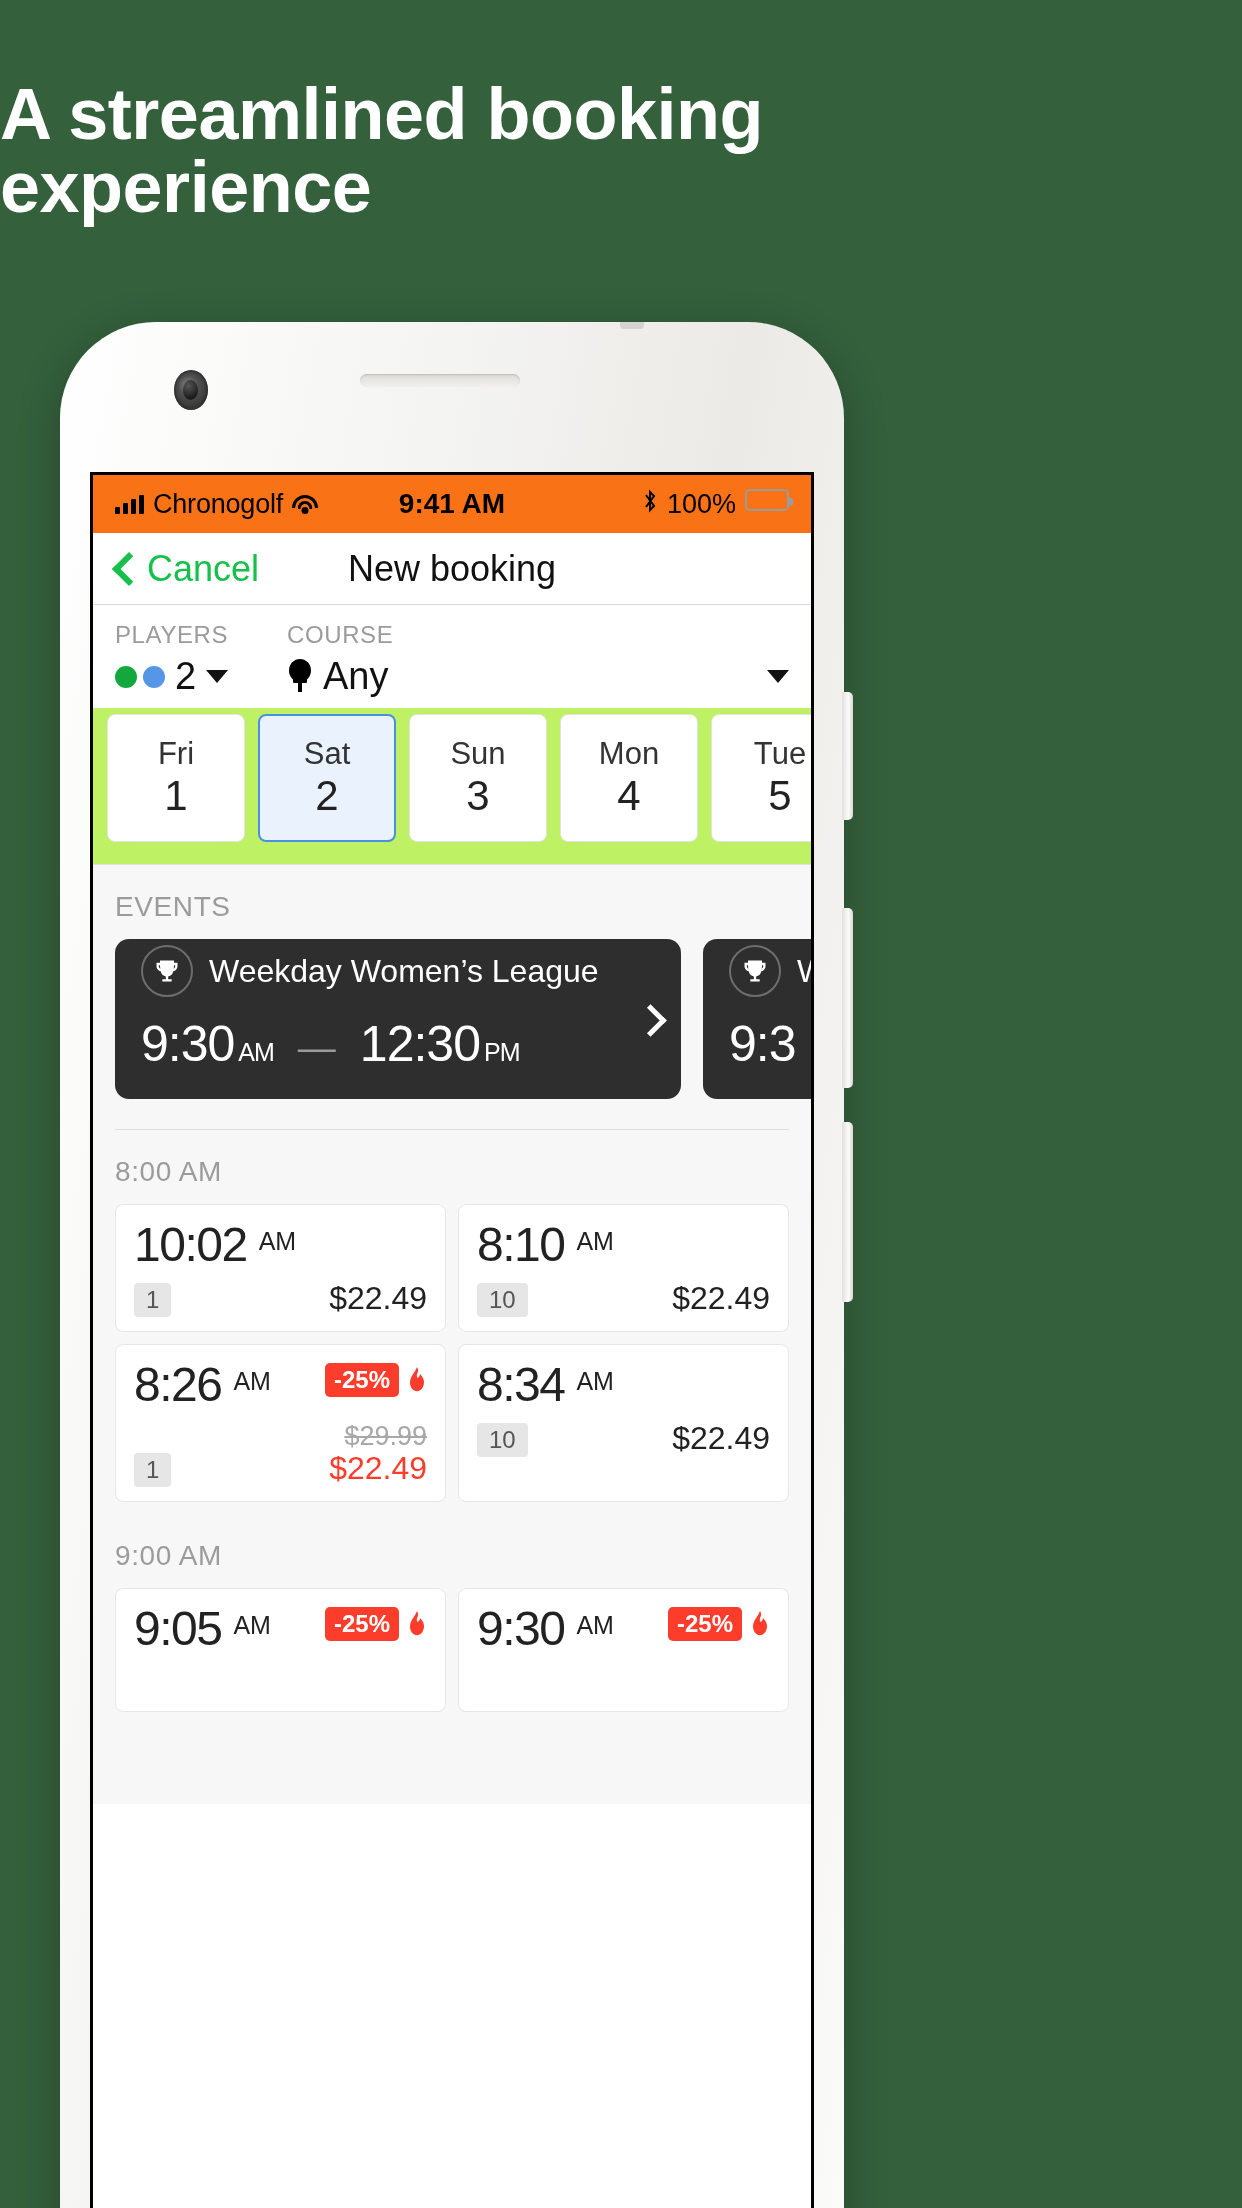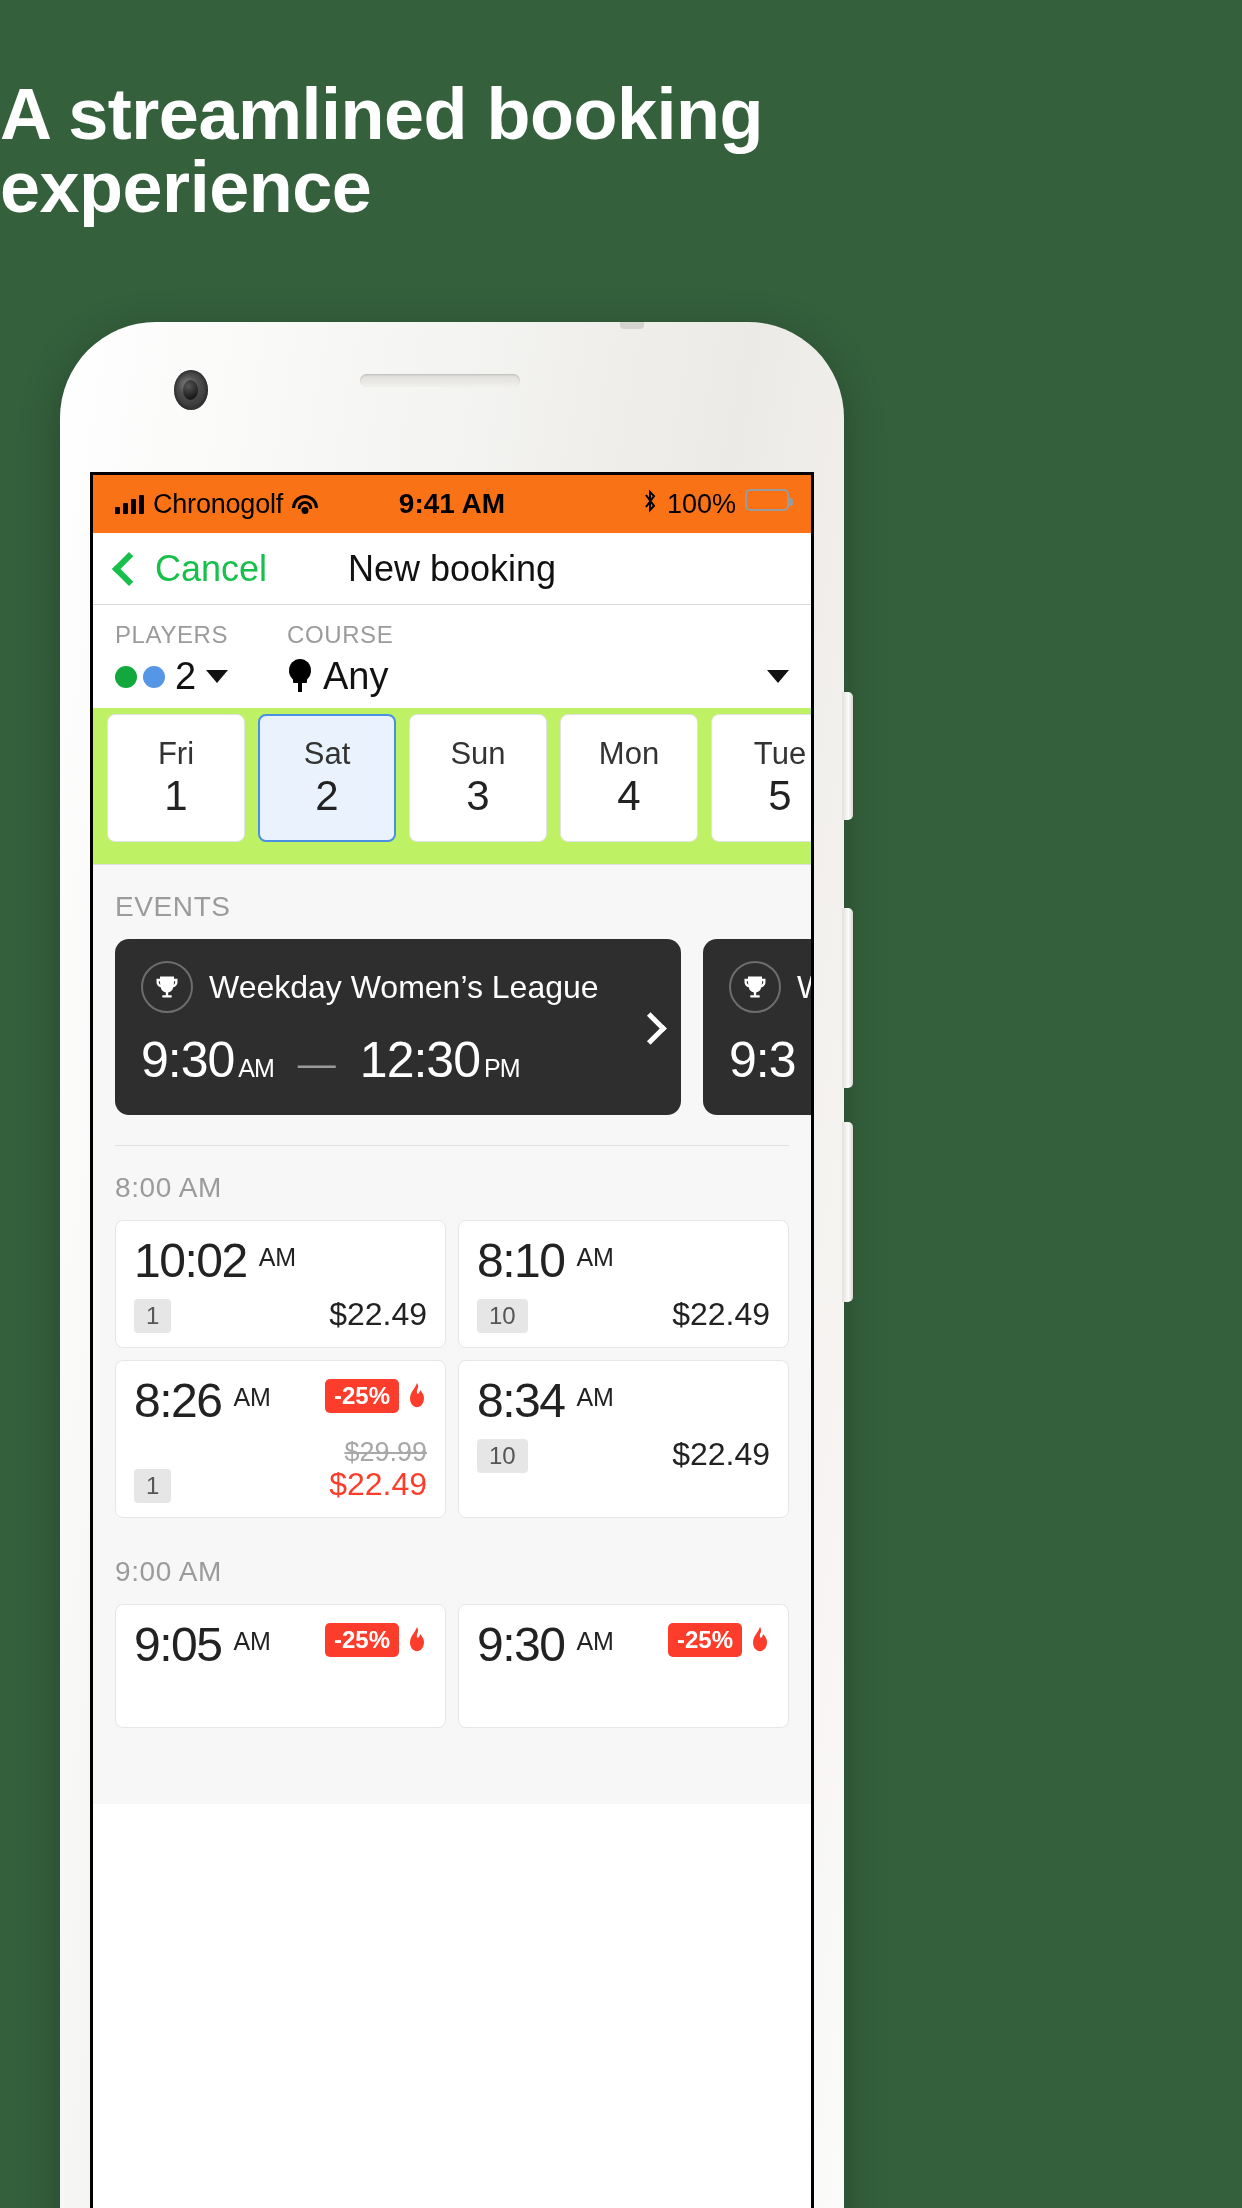--- a/index.html
+++ b/index.html
@@ -129,21 +129,21 @@
     background:#9b9b9b;border-radius:0 2px 2px 0;
   }
 
   
   #navbar{
     height:72px;background:#fff;position:relative;
     display:flex;align-items:center;padding:0 20px;
     border-bottom:1px solid #d9d9d9;
   }
   #cancel-btn{
-    display:flex;align-items:center;gap:24px;color:#16c04b;font-size:36px;
+    display:flex;align-items:center;gap:16px;color:#16c04b;font-size:36px;
     cursor:pointer;
   }
   #chev-back{
     width:18px;height:32px;position:relative;
   }
   #chev-back:before{
     content:"";position:absolute;left:4px;top:4px;width:18px;height:18px;
     border-left:6px solid #16c04b;border-bottom:6px solid #16c04b;
     transform:rotate(45deg);
   }
@@ -205,21 +205,21 @@
   
   #content{
     background:#f7f7f7;border-top:1px solid #e0e0e0;
     height:940px;overflow:hidden;position:relative;
   }
   .section-label{
     font-size:28px;color:#9b9b9b;letter-spacing:.6px;padding:26px 22px 16px 22px;
   }
   #events-rail{ display:flex; gap:22px; padding:0 0 0 22px; overflow:hidden; }
   .event-card{
-    flex:0 0 566px;background:#2e2e2e;border-radius:14px;padding:22px 22px 26px 26px;
+    flex:0 0 566px;background:#2e2e2e;border-radius:14px;padding:6px 22px 26px 26px;
     position:relative;color:#fff;
   }
   .event-card.partial{ flex:0 0 200px; overflow:hidden; }
   .ev-head{ display:flex;align-items:center;gap:16px; }
   .trophy-badge{
     width:52px;height:52px;border-radius:50%;border:2px solid #6d6d6d;
     display:flex;align-items:center;justify-content:center;flex:0 0 52px;
   }
   .trophy-badge svg{ display:block; }
   .ev-title{ font-size:32px;color:#fff;white-space:nowrap; }

